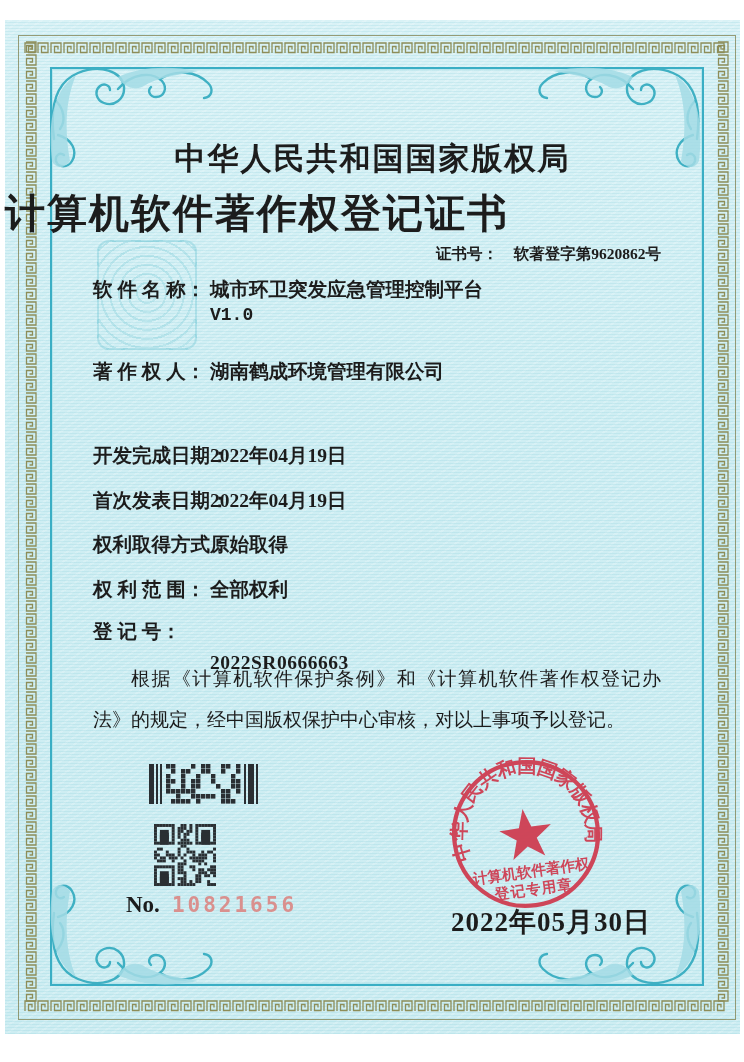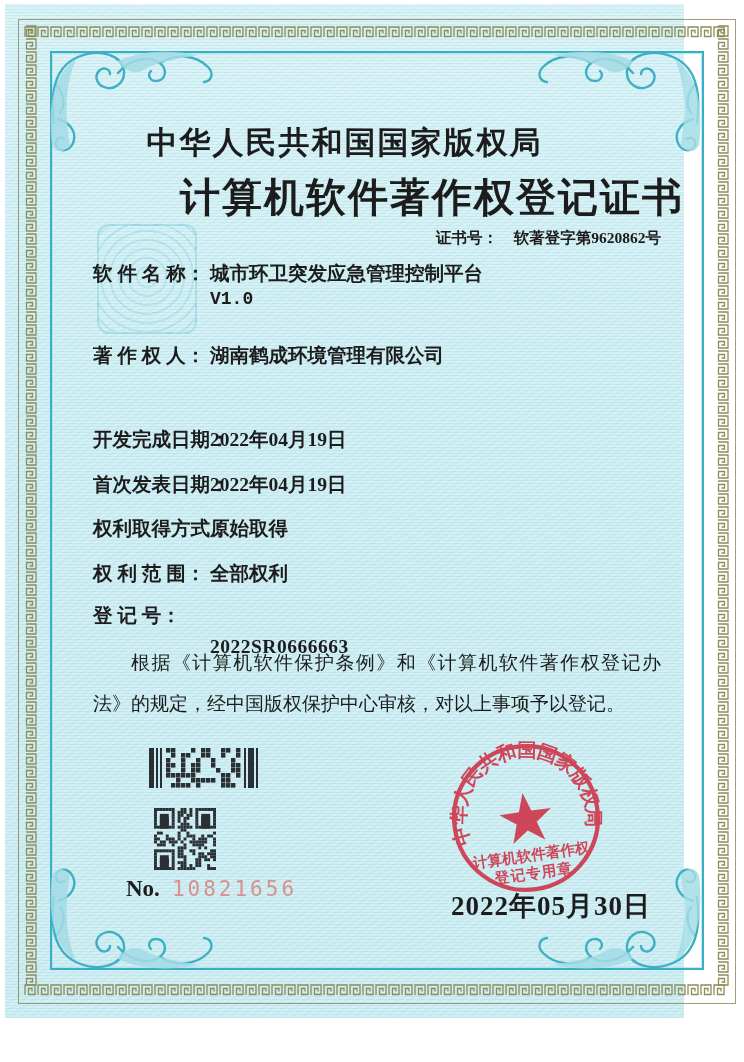--- a/index.html
+++ b/index.html
@@ -1,18 +1,18 @@
 <!DOCTYPE html>
 <html><head>
 <meta charset="utf-8">
 <style>
   html,body{margin:0;padding:0;background:#ffffff;width:744px;height:1062px;overflow:hidden;}
   *{box-sizing:border-box;}
   .paper{
-    position:absolute;left:5px;top:4px;width:679px;height:1014px;
+    position:absolute;left:5px;top:20px;width:735px;height:1014px;
     background:
       repeating-linear-gradient(0deg, rgba(126,201,214,.20) 0 1px, rgba(255,255,255,0) 1px 3px),
       repeating-linear-gradient(-35deg, rgba(255,255,255,.18) 0 2px, rgba(255,255,255,0) 2px 6px),
       linear-gradient(180deg,#d9f2f6 0%,#cfeef3 40%,#cdedf2 100%);
     font-family:"Liberation Serif","DejaVu Serif",serif;
     color:#1c1c1c;
   }
   
   .olive-outline{position:absolute;left:13px;top:15px;width:718px;height:985px;border:1px solid rgba(125,125,75,.75);}
   .gk{position:absolute;}
@@ -24,38 +24,38 @@
   .flourish{position:absolute;width:170px;height:110px;}
   .fl-tl{left:43px;top:45px;}
   .fl-tr{left:528px;top:45px;transform:scaleX(-1);}
   .fl-bl{left:43px;top:857px;transform:scaleY(-1);}
   .fl-br{left:528px;top:857px;transform:scale(-1,-1);}
   
   .watermark{position:absolute;left:92px;top:220px;width:100px;height:110px;border:2px solid rgba(90,190,205,.30);border-radius:12px;
     background:repeating-radial-gradient(circle at 50% 48%, rgba(90,190,205,.22) 0 2px, rgba(255,255,255,0) 2px 9px);}
   
   .issuer{position:absolute;left:0;top:118px;width:100%;text-align:center;font-size:31px;font-weight:900;letter-spacing:2px;margin:0;}
-  .cert-title{position:absolute;left:0;top:166px;width:100%;text-align:right;font-size:40px;font-weight:900;letter-spacing:2px;margin:0;padding-left:32px;}
+  .cert-title{position:absolute;left:0;top:166px;width:100%;text-align:left;font-size:40px;font-weight:900;letter-spacing:2px;margin:0;}
   .certno{position:absolute;left:350px;top:224px;width:306px;text-align:right;font-size:15.5px;font-weight:700;}
   .certno .cv{margin-left:12px;}
   
   .frow{position:absolute;left:88px;width:600px;font-size:19.5px;font-weight:700;}
   .frow .lab{display:inline-block;}
   .frow .val{position:absolute;left:117px;top:0;white-space:nowrap;text-align:center;}
   .frow .v2{position:absolute;left:117px;top:29px;font-family:"Liberation Mono","DejaVu Sans Mono",monospace;font-size:18px;}
   .frow-0{top:256px}.frow-1{top:338px}.frow-2{top:422px}.frow-3{top:467px}
   .frow-4{top:511px}.frow-5{top:556px}.frow-6{top:598px}
   .frow-6 .val{font-family:"Liberation Serif",serif;letter-spacing:.5px;margin-top:34px;}
   
   .statement{position:absolute;left:88px;top:638px;width:568px;font-size:19px;line-height:41px;font-weight:400;text-align:justify;text-indent:2em;margin:0;}
   
   .barcode{position:absolute;left:144px;top:742px;}
   .qrcode{position:absolute;left:149px;top:804px;}
   .serial{position:absolute;left:121px;top:872px;font-size:23px;font-weight:700;}
-  .serial .num{font-family:"DejaVu Sans Mono","Liberation Mono",monospace;font-size:21px;color:#d9908e;letter-spacing:3px;margin-left:12px;font-weight:400;}
+  .serial .num{font-family:"DejaVu Sans Mono","Liberation Mono",monospace;font-size:21px;color:#d9908e;letter-spacing:3px;margin-left:12px;font-weight:700;}
   
   .seal{position:absolute;left:440px;top:733px;opacity:.93;}
   .issue-date{position:absolute;left:446px;top:884px;font-size:27px;font-weight:700;letter-spacing:1px;}
 </style>
 </head>
 <body>
 
 <div class="paper">
 
   <div class="olive-outline"></div>

